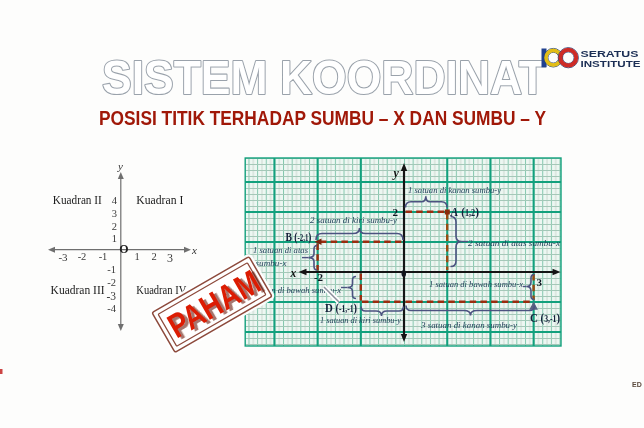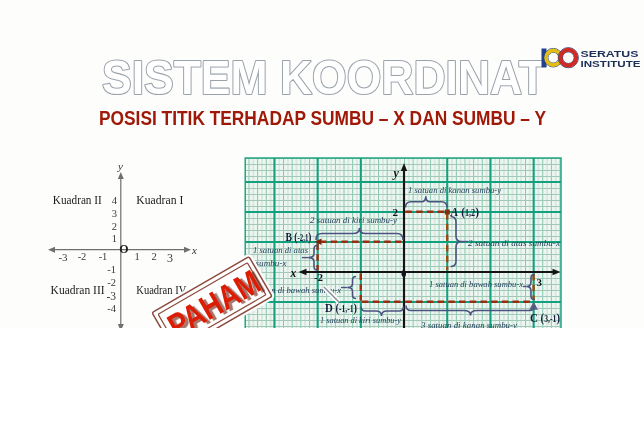--- a/index.html
+++ b/index.html
@@ -1,16 +1,16 @@
 <!DOCTYPE html>
 <html><head>
 <meta charset="utf-8">
 <style>
 html,body{margin:0;padding:0;background:#fff;}
-#page{position:relative;width:644px;height:328px;background:#fdfdfc;overflow:hidden;}
+#page{position:relative;width:644px;height:428px;background:#fdfdfc;overflow:hidden;}
 text{font-family:"Liberation Serif",serif;}
 .sans{font-family:"Liberation Sans",sans-serif;}
 .ann{font-family:"Liberation Serif",serif;font-style:italic;fill:#1d3c56;font-size:9px;}
 .pt{font-family:"Liberation Serif",serif;font-weight:bold;fill:#14203a;}
 .num{font-family:"Liberation Serif",serif;font-weight:bold;fill:#111722;font-size:11px;}
 </style>
 </head>
 <body>
 <div id="page">
 <svg width="644" height="428" viewBox="0 0 644 428">

